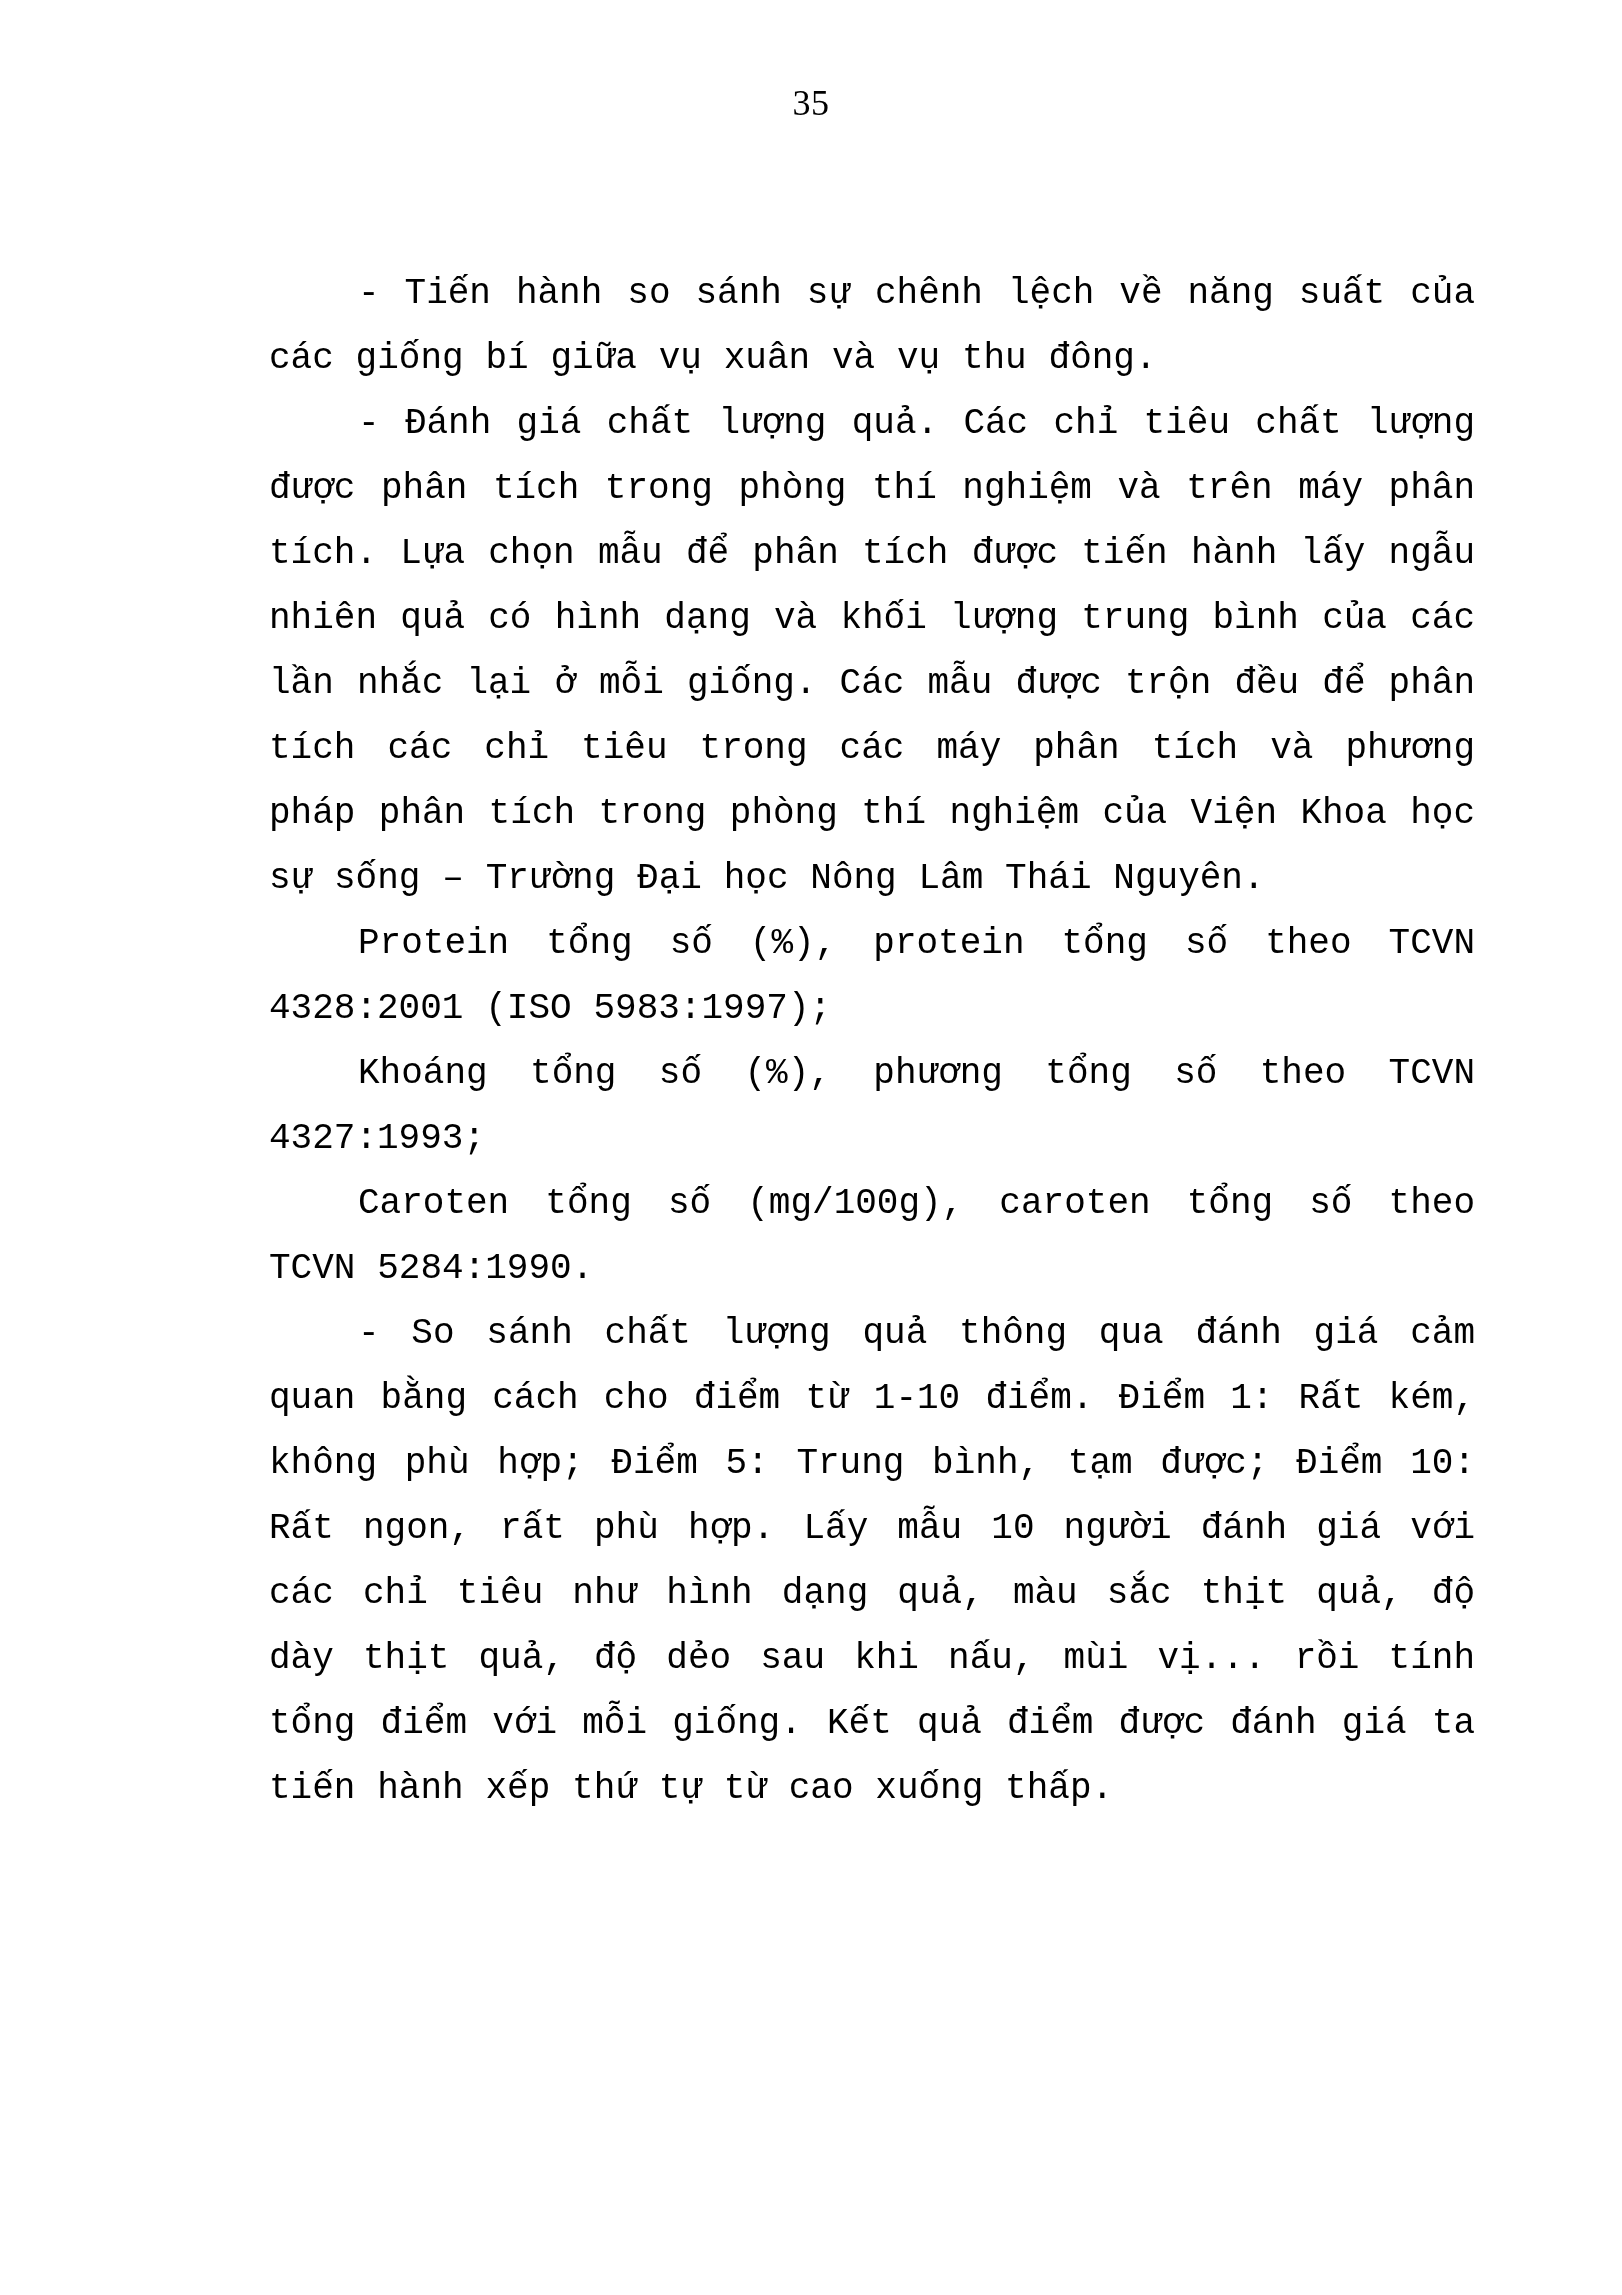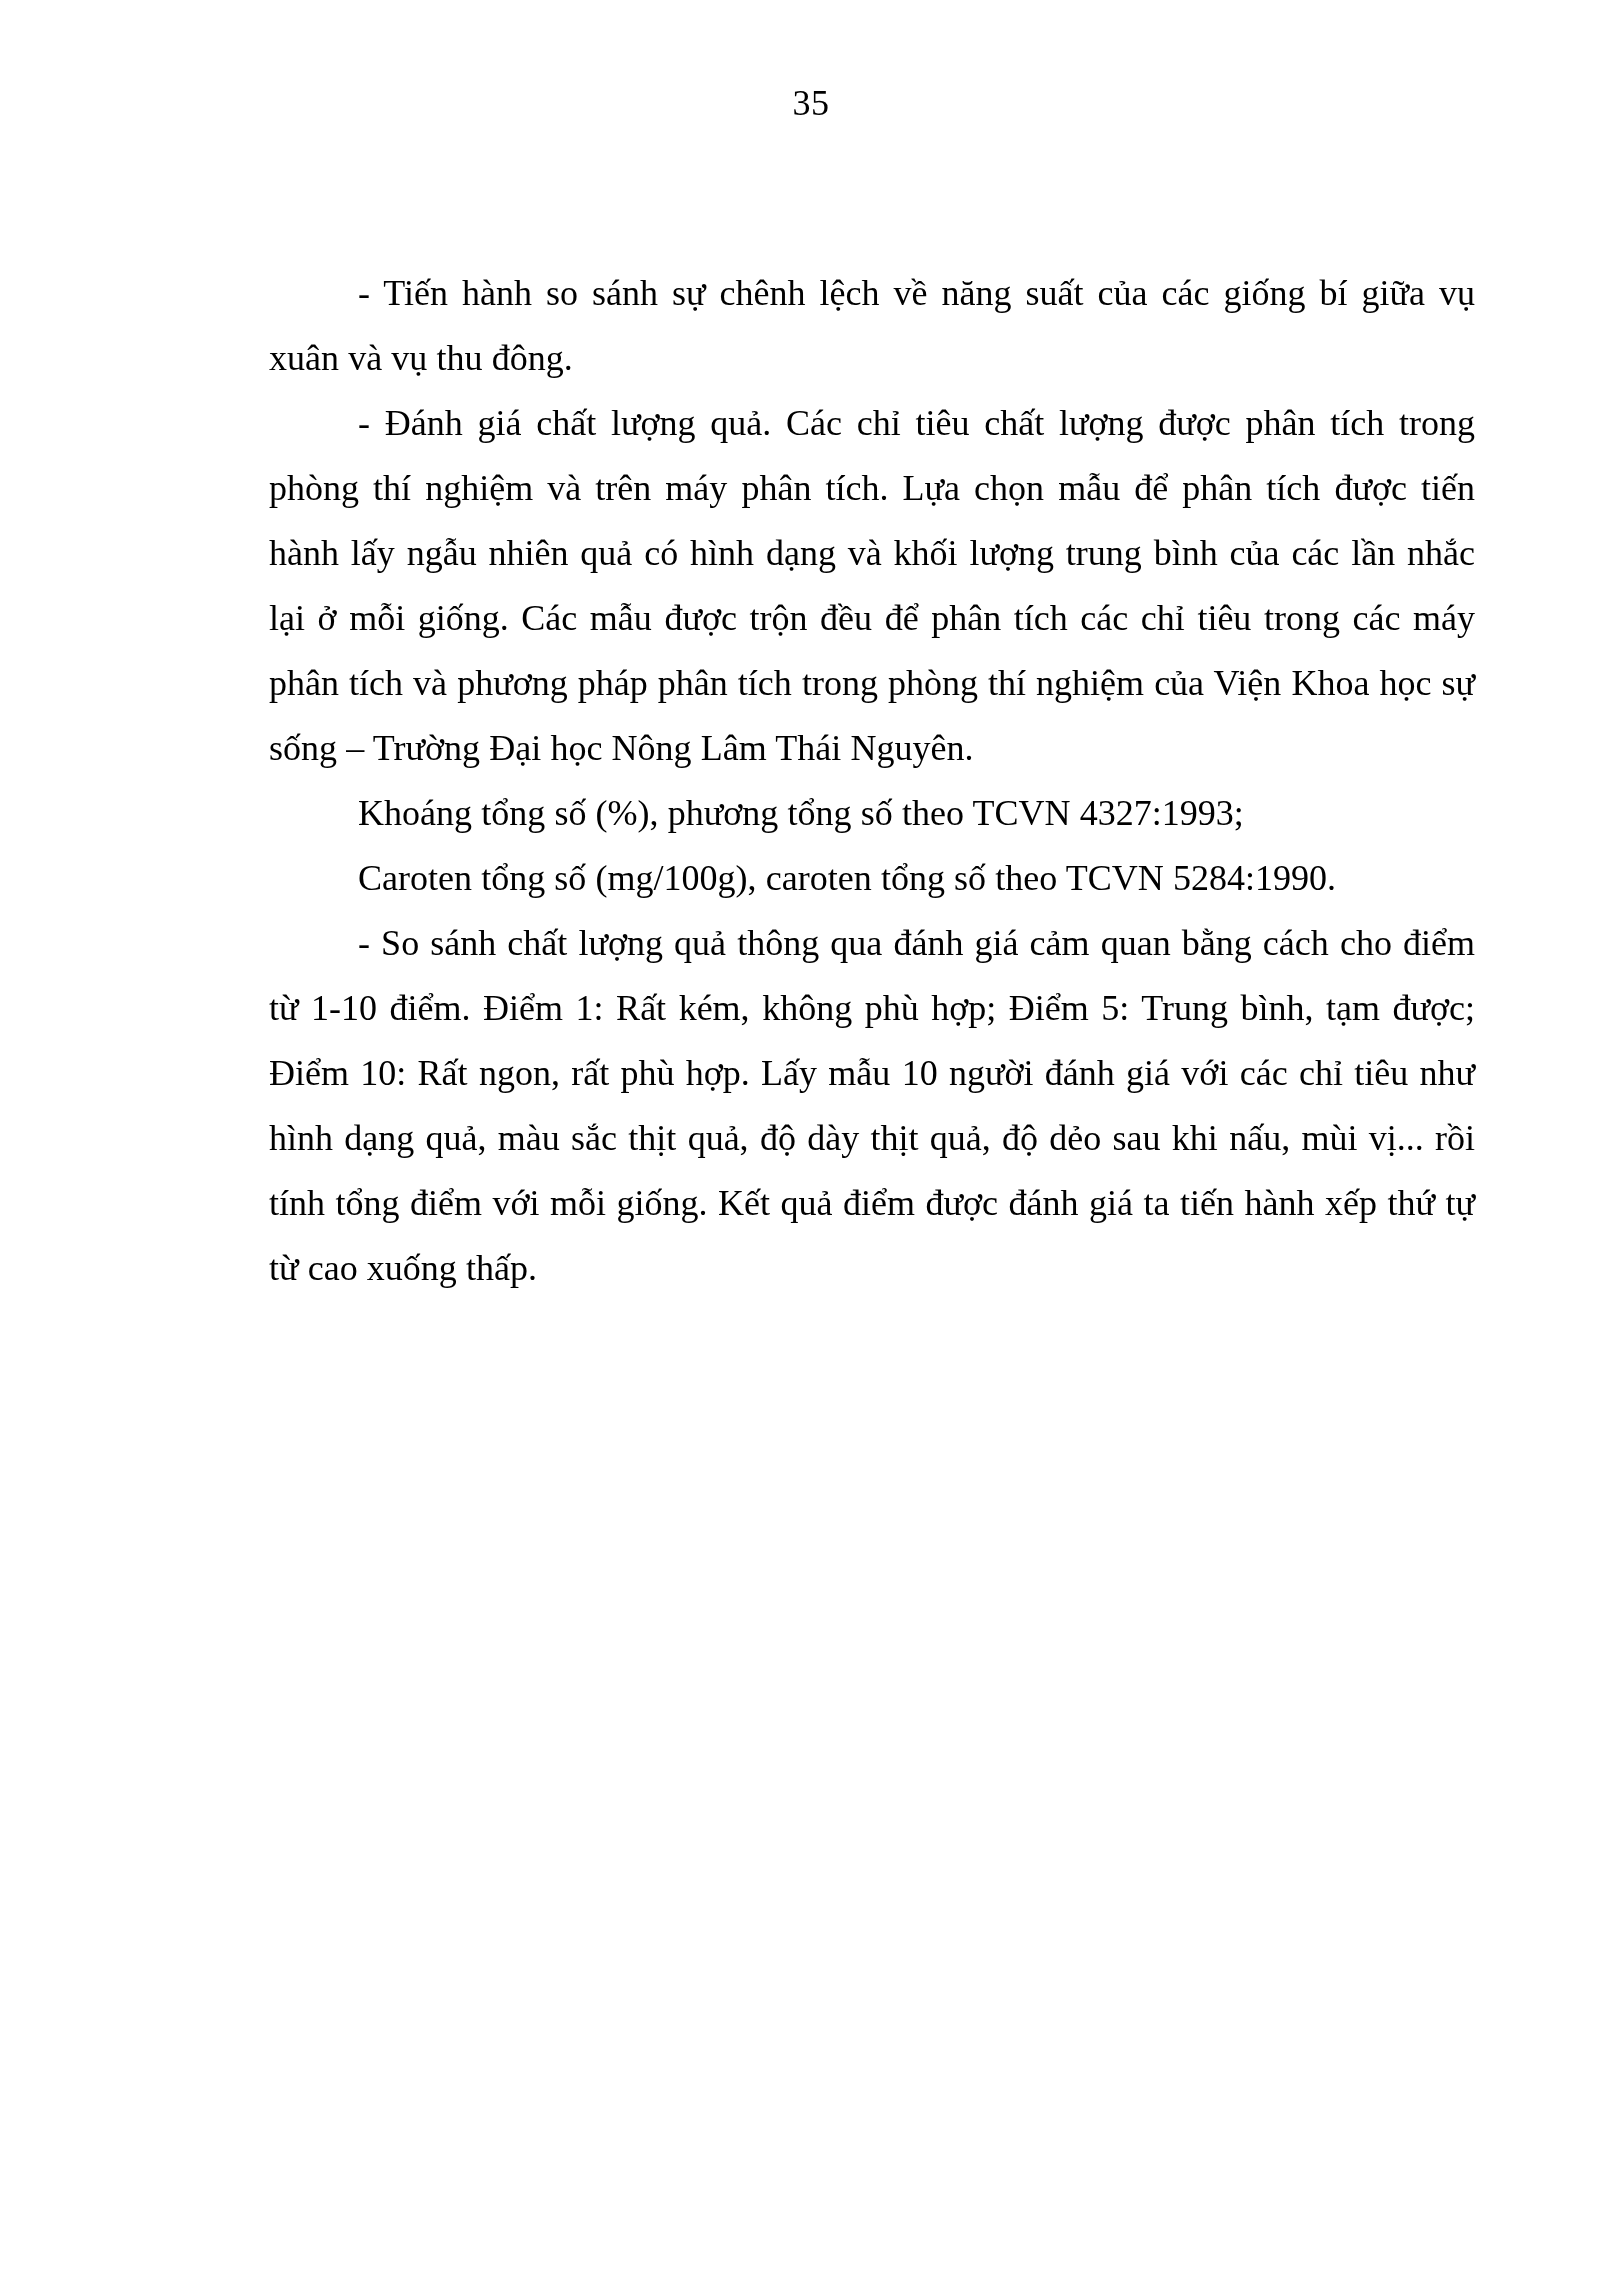--- a/index.html
+++ b/index.html
@@ -42,20 +42,21 @@
   }
   p.para {
     margin: 0 0 0 0;
     font-size: 36px;
     line-height: 65px;
     text-align: justify;
     text-justify: inter-word;
     text-indent: 89px;
     hyphens: none;
     word-spacing: 0.2px;
+    font-family: Liberation Mono, monospace;
   }
   
   p.para:last-child {
     margin-bottom: 0;
   }
 </style>
 </head>
 <body>
 
 <div class="page">
@@ -63,20 +64,21 @@
   <div class="page-number">35</div>
 
   <div class="body-col">
 
     <p class="para">- Tiến hành so sánh sự chênh lệch về năng suất của các giống bí giữa vụ xuân và vụ thu đông.</p>
 
     <p class="para">- Đánh giá chất lượng quả. Các chỉ tiêu chất lượng được phân tích trong phòng thí nghiệm và trên máy phân tích. Lựa chọn mẫu để phân tích được tiến hành lấy ngẫu nhiên quả có hình dạng và khối lượng trung bình của các lần nhắc lại ở mỗi giống. Các mẫu được trộn đều để phân tích các chỉ tiêu trong các máy phân tích và phương pháp phân tích trong phòng thí nghiệm của Viện Khoa học sự sống – Trường Đại học Nông Lâm Thái Nguyên.</p>
 
 
 
+    <p class="para"> Protein tổng số (%), protein tổng số theo TCVN 4328:2001 (ISO 5983:1997);</p>
 
     <p class="para">Khoáng tổng số (%), phương tổng số theo TCVN 4327:1993;</p>
 
 
 
     <p class="para">Caroten tổng số (mg/100g), caroten tổng số theo TCVN 5284:1990.</p>
 
     <p class="para">- So sánh chất lượng quả thông qua đánh giá cảm quan bằng cách cho điểm từ 1-10 điểm. Điểm 1: Rất kém, không phù hợp; Điểm 5: Trung bình, tạm được; Điểm 10: Rất ngon, rất phù hợp. Lấy mẫu 10 người đánh giá với các chỉ tiêu như hình dạng quả, màu sắc thịt quả, độ dày thịt quả, độ dẻo sau khi nấu, mùi vị... rồi tính tổng điểm với mỗi giống. Kết quả điểm được đánh giá ta tiến hành xếp thứ tự từ cao xuống thấp.</p>
 
   </div>

